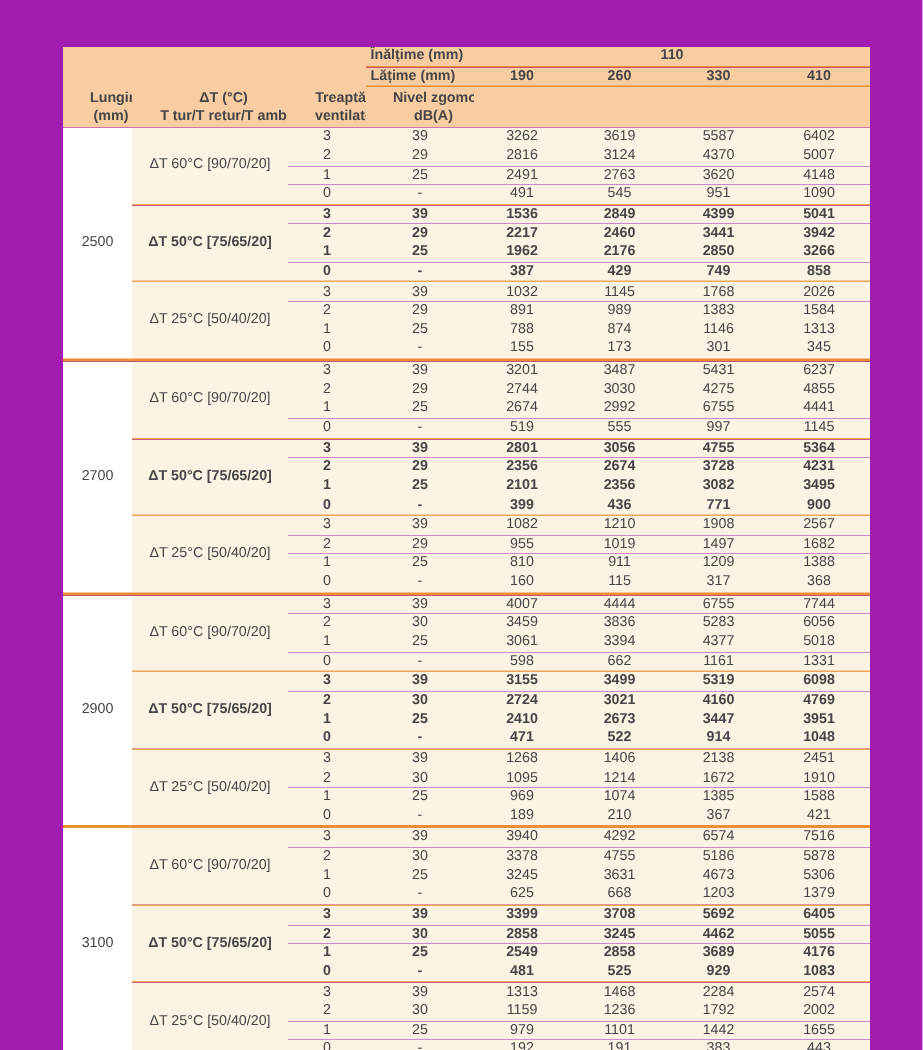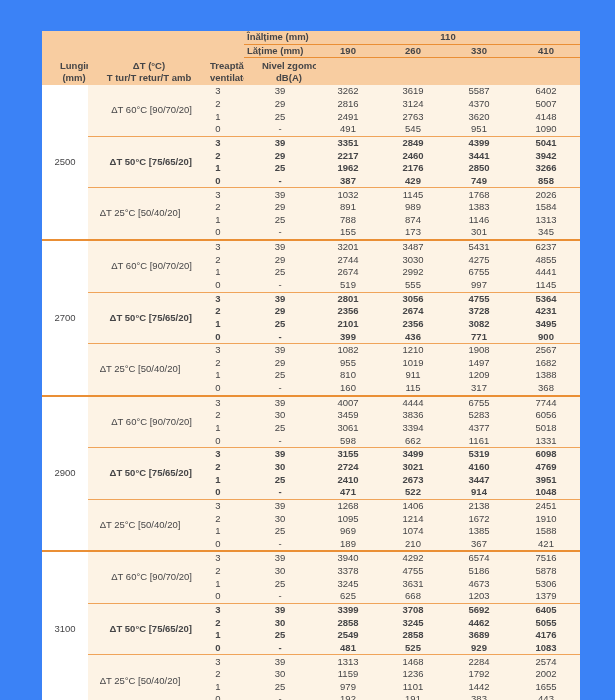--- a/index.html
+++ b/index.html
@@ -5,21 +5,21 @@
   html, body {
     margin: 0;
     padding: 0;
     background: #ffffff;
     font-family: "Liberation Sans", sans-serif;
   }
   .page {
     position: relative;
     width: 615px;
     height: 700px;
-    background: #3b82f6;
+    background: #a21caf;
     overflow: hidden;
   }
   table.spec {
     position: absolute;
     left: 42px;
     top: 31px;
     width: 538px;
     border-collapse: collapse;
     table-layout: fixed;
     font-size: 9.5px;
@@ -51,21 +51,21 @@
   }
   thead .hl { display: block; line-height: 12px; }
   tbody td.lungime {
     background: #ffffff !important;
     font-weight: 400;
     border-bottom: 2px solid var(--rule-thick, #ea8f35);
   }
   tbody tr.b td { font-weight: 700; }
   tbody tr.bend td { border-bottom: 1px solid var(--rule-thin, #f0a45a); }
   tbody tr.gend td { border-bottom: 2px solid var(--rule-thick, #ea8f35); }
-  tbody td.bendc { border-bottom: 1px solid var(--rule-thin, #f0a45a); text-align: right; }
+  tbody td.bendc { border-bottom: 1px solid var(--rule-thin, #f0a45a); }
   tbody td.gendc { border-bottom: 2px solid var(--rule-thick, #ea8f35); }
 </style>
 </head>
 <body>
 
 <div class="page">
   <table class="spec">
     <colgroup>
       <col style="width:46px">
       <col style="width:104px">
@@ -142,21 +142,21 @@
           <td>-</td>
           <td>491</td>
           <td>545</td>
           <td>951</td>
           <td>1090</td>
         </tr>
         <tr class="b">
           <td class="dt bendc" rowspan="4">ΔT 50°C [75/65/20]</td>
           <td>3</td>
           <td>39</td>
-          <td>3351</td>
+          <td>1536</td>
           <td>2849</td>
           <td>4399</td>
           <td>5041</td>
         </tr>
         <tr class="b">
           <td>2</td>
           <td>29</td>
           <td>2217</td>
           <td>2460</td>
           <td>3441</td>

